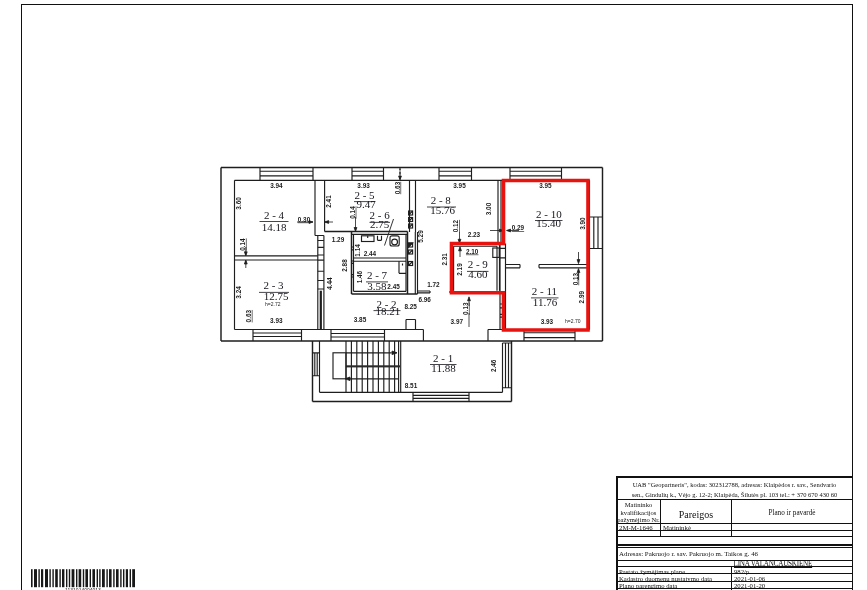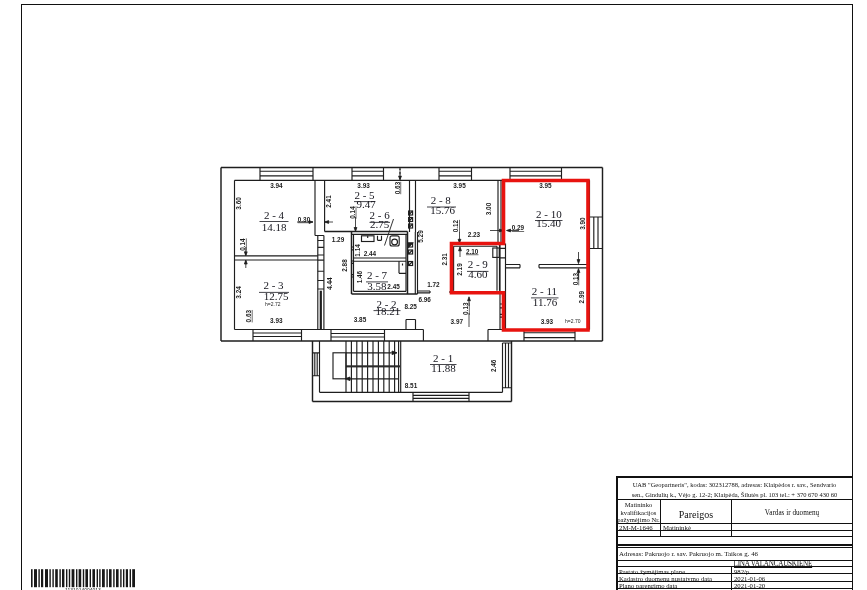--- a/index.html
+++ b/index.html
@@ -287,21 +287,21 @@
   <div class="bline" style="left:0;top:104.7px;width:237px;height:1px;"></div>
   <div class="bline" style="left:0;top:112.3px;width:237px;height:1px;"></div>
 
   <div class="bline" style="left:44.3px;top:23.3px;width:1.2px;height:37px;"></div>
   <div class="bline" style="left:114.9px;top:23.3px;width:1.2px;height:37px;"></div>
   <div class="bline" style="left:114.9px;top:90.1px;width:1.2px;height:24px;"></div>
 
   <div class="cell" style="left:4px;top:4px;width:229px;font-size:6.5px;text-align:center;line-height:9.7px;">UAB "Geopartneris", kodas: 302312788, adresas: Klaipėdos r. sav., Sendvario<br>sen., Gindulių k., Vėjo g. 12-2; Klaipėda, Šilutės pl. 103 tel.: + 370 670 430 60</div>
   <div class="cell" style="left:1px;top:25px;width:43px;font-size:6.6px;text-align:center;line-height:7.6px;">Matininko kvalifikacijos pažymėjimo Nr.</div>
   <div class="cell" style="left:46px;top:33px;width:68px;font-size:10px;text-align:center;">Pareigos</div>
-  <div class="cell" style="left:116px;top:33px;width:120px;font-size:7.2px;text-align:center;">Vardas ir duomenų</div>
+  <div class="cell" style="left:116px;top:33px;width:120px;font-size:7.2px;text-align:center;">Plano ir pavardė</div>
   <div class="cell" style="left:3px;top:48.4px;width:41px;font-size:6.8px;">2M-M-1646</div>
   <div class="cell" style="left:47px;top:48.4px;width:66px;font-size:6.8px;">Matininkė</div>
   <div class="cell" style="left:117.5px;top:48.4px;width:118px;font-size:7.2px;text-decoration:underline;letter-spacing:-0.25px;margin-top:36px;">LINA VALANČAUSKIENĖ</div>
   <div class="cell" style="left:3px;top:74px;width:230px;font-size:6.9px;">Adresas: Pakruojo r. sav. Pakruojo m. Taikos g. 46</div>
   <div class="cell" style="left:3px;top:91.6px;width:110px;font-size:6.7px;">Pastato žymėjimas plane</div>
   <div class="cell" style="left:118px;top:91.6px;width:116px;font-size:6.7px;">982/p</div>
   <div class="cell" style="left:3px;top:98.9px;width:110px;font-size:6.7px;">Kadastro duomenų nustatymo data</div>
   <div class="cell" style="left:118px;top:98.9px;width:116px;font-size:6.7px;">2021-01-06</div>
   <div class="cell" style="left:3px;top:106.3px;width:110px;font-size:6.7px;">Plano parengimo data</div>
   <div class="cell" style="left:118px;top:106.3px;width:116px;font-size:6.7px;">2021-01-20</div>

